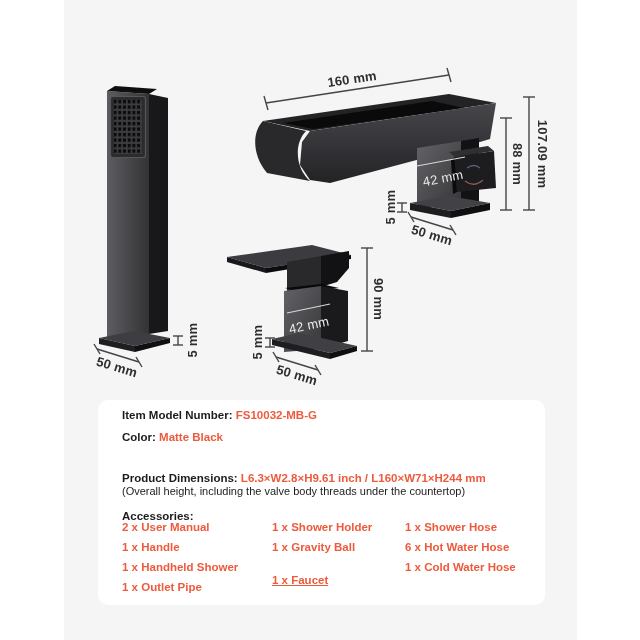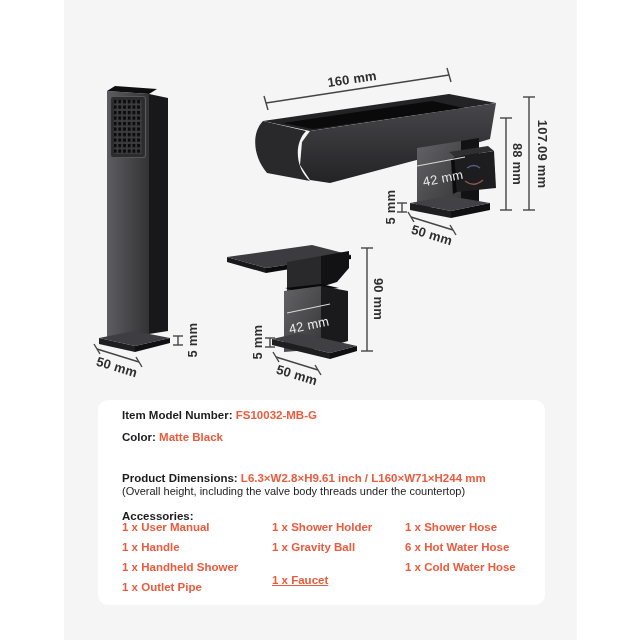--- a/index.html
+++ b/index.html
@@ -183,21 +183,21 @@
       <span class="spec-label">Color:</span>
       <span class="spec-value">Matte Black</span>
     </div>
     <div class="spec-row" style="top:72px;">
       <span class="spec-label">Product Dimensions:</span>
       <span class="spec-value">L6.3×W2.8×H9.61 inch / L160×W71×H244 mm</span>
     </div>
     <div class="spec-note" style="top:85px;">(Overall height, including the valve body threads under the countertop)</div>
     <div class="spec-row spec-label" style="top:110px;">Accessories:</div>
 
-    <div class="acc-item" style="left:24px;top:121px;">1 x User Manual</div>
+    <div class="acc-item" style="left:24px;top:121px;">2 x User Manual</div>
     <div class="acc-item" style="left:24px;top:141px;">1 x Handle</div>
     <div class="acc-item" style="left:24px;top:161px;">1 x Handheld Shower</div>
     <div class="acc-item" style="left:24px;top:181px;">1 x Outlet Pipe</div>
 
     <div class="acc-item" style="left:174px;top:121px;">1 x Shower Holder</div>
     <div class="acc-item" style="left:174px;top:141px;text-align:center;">1 x Gravity Ball</div>
     <div class="acc-item" style="left:174px;top:174px;text-decoration:underline;">1 x Faucet</div>
 
     <div class="acc-item" style="left:307px;top:121px;">1 x Shower Hose</div>
     <div class="acc-item" style="left:307px;top:141px;">6 x Hot Water Hose</div>

